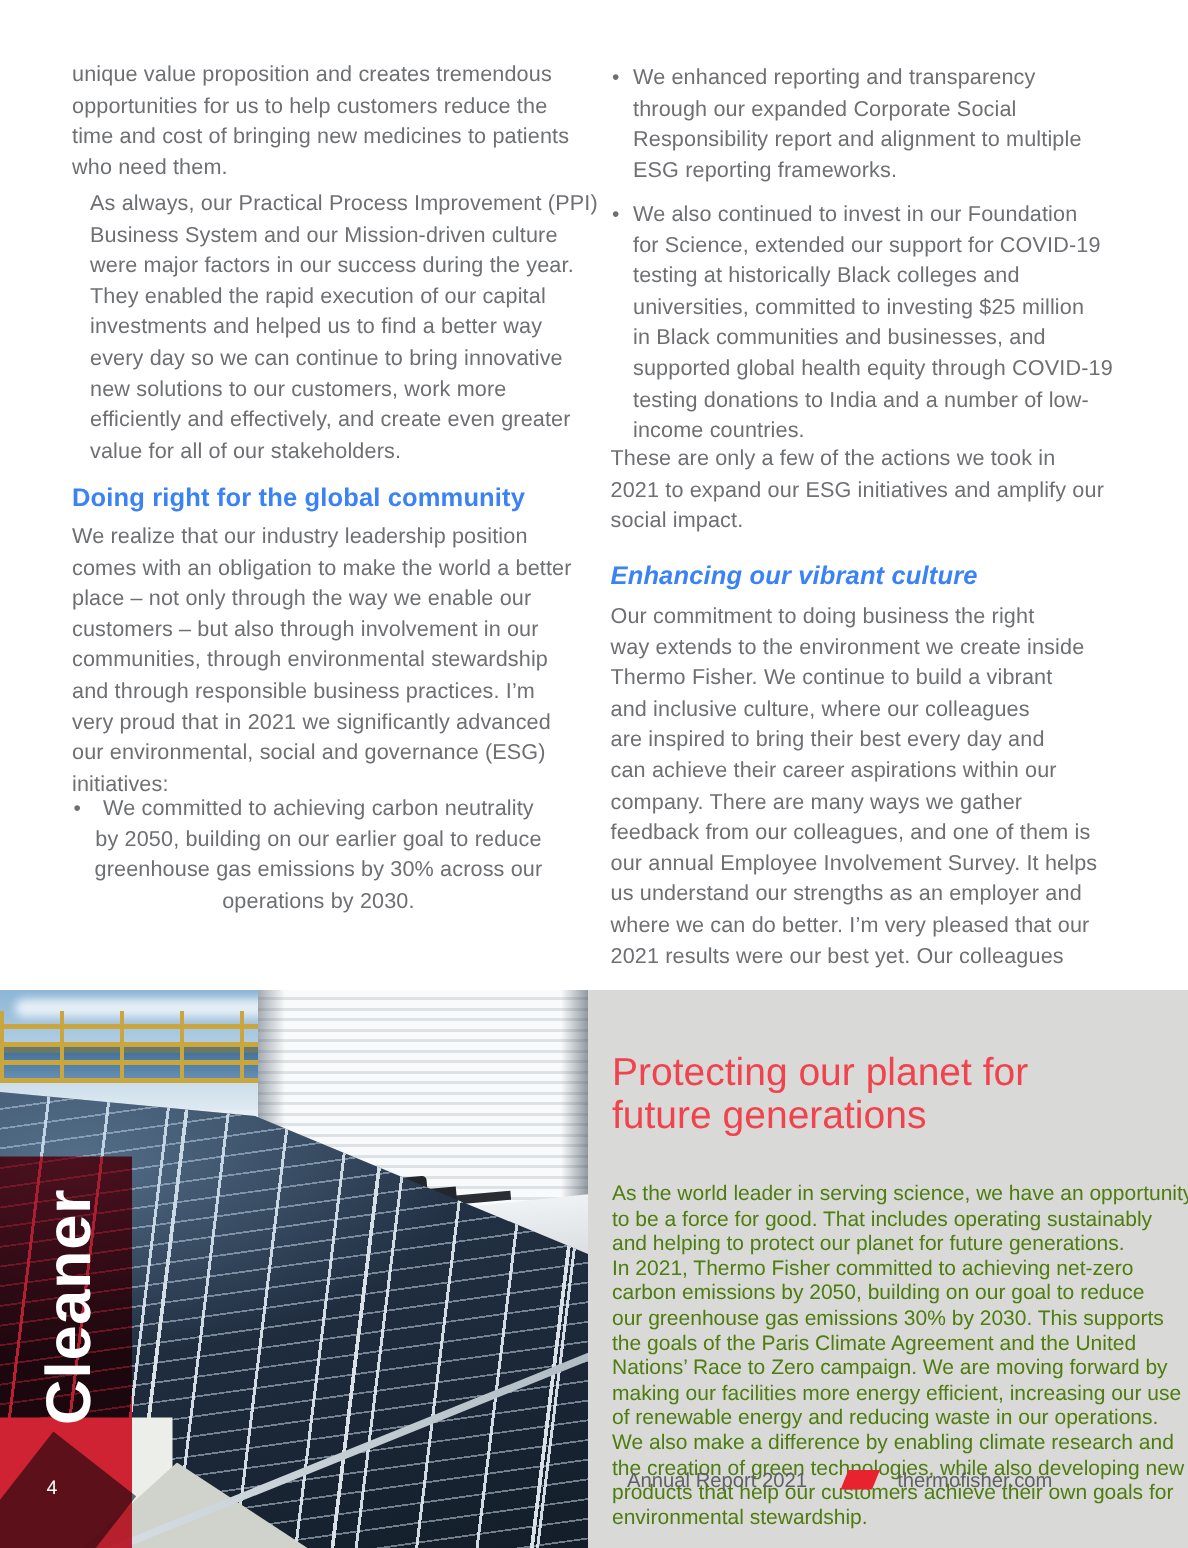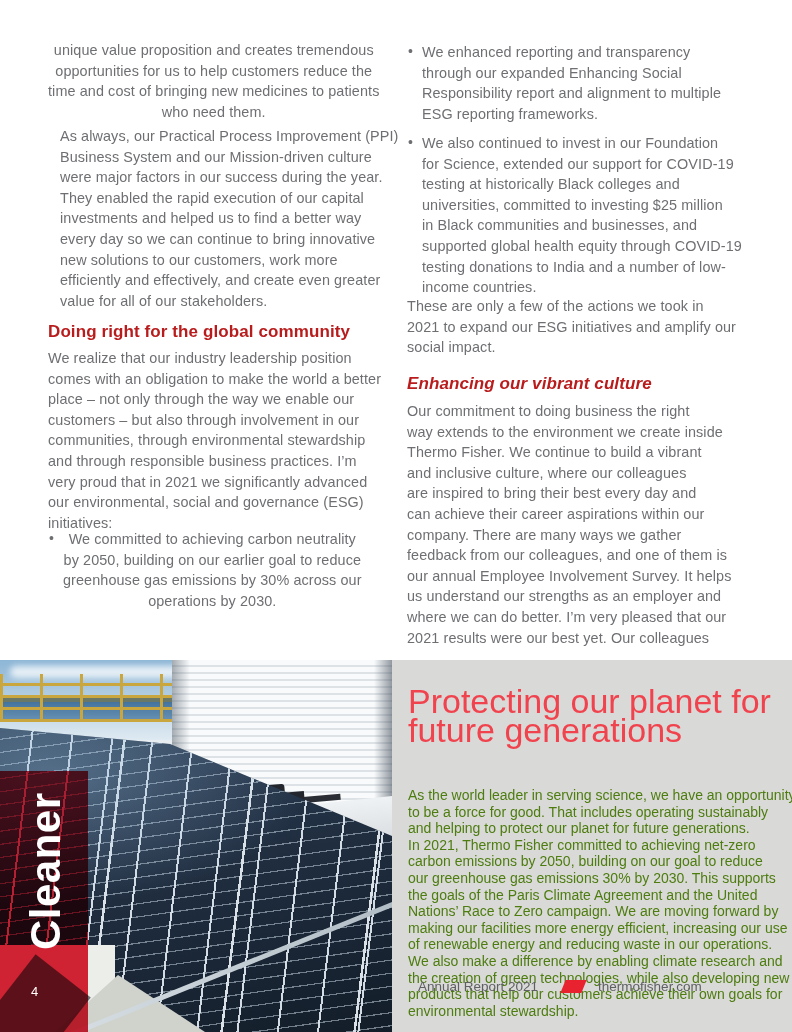--- a/index.html
+++ b/index.html
@@ -3,21 +3,21 @@
 <meta charset="utf-8">
 <style>
   html,body{margin:0;padding:0;background:#ffffff;}
   .page{position:relative;width:792px;height:1032px;background:#ffffff;overflow:hidden;
         font-family:"Liberation Sans", sans-serif;}
   
   .col-left{position:absolute;left:48px;top:0;width:352px;}
   .col-right{position:absolute;left:407px;top:0;width:360px;}
   .para{position:absolute;font-size:14.4px;line-height:20.6px;color:#6e6f72;
         white-space:pre;letter-spacing:.1px;}
-  .h-red{position:absolute;font-size:17px;font-weight:700;color:#b91c1c;letter-spacing:.1px;}
+  .h-red{position:absolute;font-size:17px;font-weight:700;color:#3b82f6;letter-spacing:.1px;}
   .bullet{position:absolute;padding-left:15px;}
   .bullet::before{content:"\2022";position:absolute;left:1px;top:-1px;color:#6e6f72;font-size:14px;}
   
   .feature{position:absolute;left:0;top:660px;width:792px;height:372px;}
   .photo{position:absolute;left:0;top:0;width:392px;height:372px;overflow:hidden;background:#e8edf1;}
   .photo > div{position:absolute;}
   .sky{left:0;top:0;width:100%;height:80px;
        background:linear-gradient(180deg,#8db6d6 0%,#b9d2e4 55%,#dfeaf2 100%);}
   .cloud{left:10px;top:6px;width:240px;height:12px;background:rgba(255,255,255,.75);
          border-radius:10px;filter:blur(3px);}
@@ -52,36 +52,36 @@
   .dark-streak{left:-18px;top:300px;width:70px;height:150px;background:rgba(72,78,84,.8);
      transform:rotate(38deg);}
   .frame-rail{left:70px;top:372px;width:420px;height:5px;background:linear-gradient(90deg,#d6dee3,#a9b5be);
      transform:rotate(-22deg);transform-origin:0 0;}
   .red-band{position:absolute;left:0;top:111px;width:88px;height:261px;
      background:#e02537;mix-blend-mode:multiply;}
   .cleaner-label{position:absolute;left:22px;top:290px;color:#ffffff;font-size:42px;font-weight:700;
      letter-spacing:.5px;transform:rotate(-90deg);transform-origin:0 0;white-space:nowrap;}
   .page-num{position:absolute;left:31px;top:324px;color:#ffffff;font-size:13px;}
   .gray-panel{position:absolute;left:392px;top:0;width:400px;height:372px;background:#d9d9d7;}
-  .feat-heading{position:absolute;left:16px;top:27px;font-size:34px;line-height:29px;
+  .feat-heading{position:absolute;left:16px;top:40px;font-size:26px;line-height:29px;
      color:#f1434e;white-space:pre;font-weight:400;}
   .feat-body{position:absolute;left:16px;top:88px;font-size:14px;line-height:16.6px;
      color:#4d7c0f;white-space:pre;margin-top:39px;}
   .feat-footer{position:absolute;left:26px;top:319px;display:flex;align-items:center;
      font-size:13.5px;color:#5f6063;}
   .logo-mark{display:inline-block;width:21px;height:13px;background:#e8232f;
      transform:skewX(-22deg);margin:0 14px 0 25px;}
 </style>
 </head>
 <body>
 
 <div class="page">
 
   <div class="col-left">
-    <div class="para" style="top:40px;text-align:center;">unique value proposition and creates tremendous
+    <div class="para" style="top:40px;">unique value proposition and creates tremendous
 opportunities for us to help customers reduce the
 time and cost of bringing new medicines to patients
 who need them.</div>
     <div class="para" style="top:126px;margin-left:12px;">As always, our Practical Process Improvement (PPI)
 Business System and our Mission-driven culture
 were major factors in our success during the year.
 They enabled the rapid execution of our capital
 investments and helped us to find a better way
 every day so we can continue to bring innovative
 new solutions to our customers, work more
@@ -98,21 +98,21 @@
 our environmental, social and governance (ESG)
 initiatives:</div>
     <div class="para bullet" style="top:529px;text-align:center;">We committed to achieving carbon neutrality
 by 2050, building on our earlier goal to reduce
 greenhouse gas emissions by 30% across our
 operations by 2030.</div>
   </div>
 
   <div class="col-right">
     <div class="para bullet" style="top:42px;">We enhanced reporting and transparency
-through our expanded Enhancing Social
+through our expanded Corporate Social
 Responsibility report and alignment to multiple
 ESG reporting frameworks.</div>
     <div class="para bullet" style="top:133px;">We also continued to invest in our Foundation
 for Science, extended our support for COVID-19
 testing at historically Black colleges and
 universities, committed to investing $25 million
 in Black communities and businesses, and
 supported global health equity through COVID-19
 testing donations to India and a number of low-
 income countries.</div>

